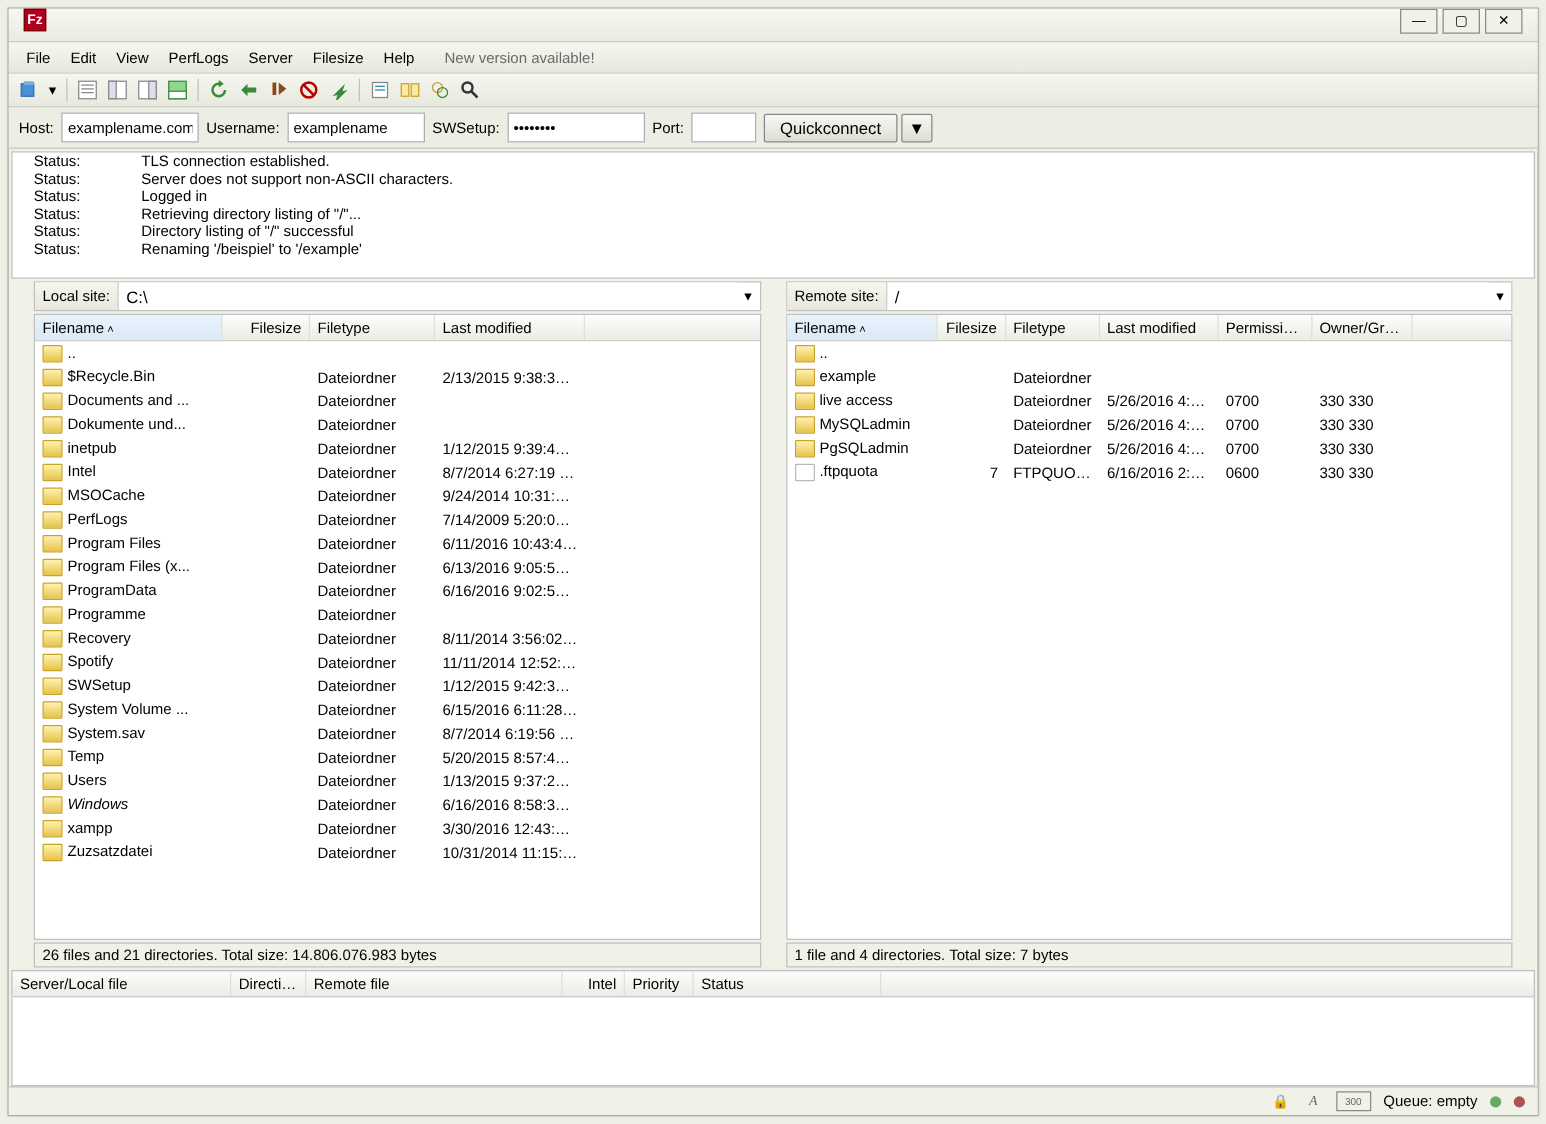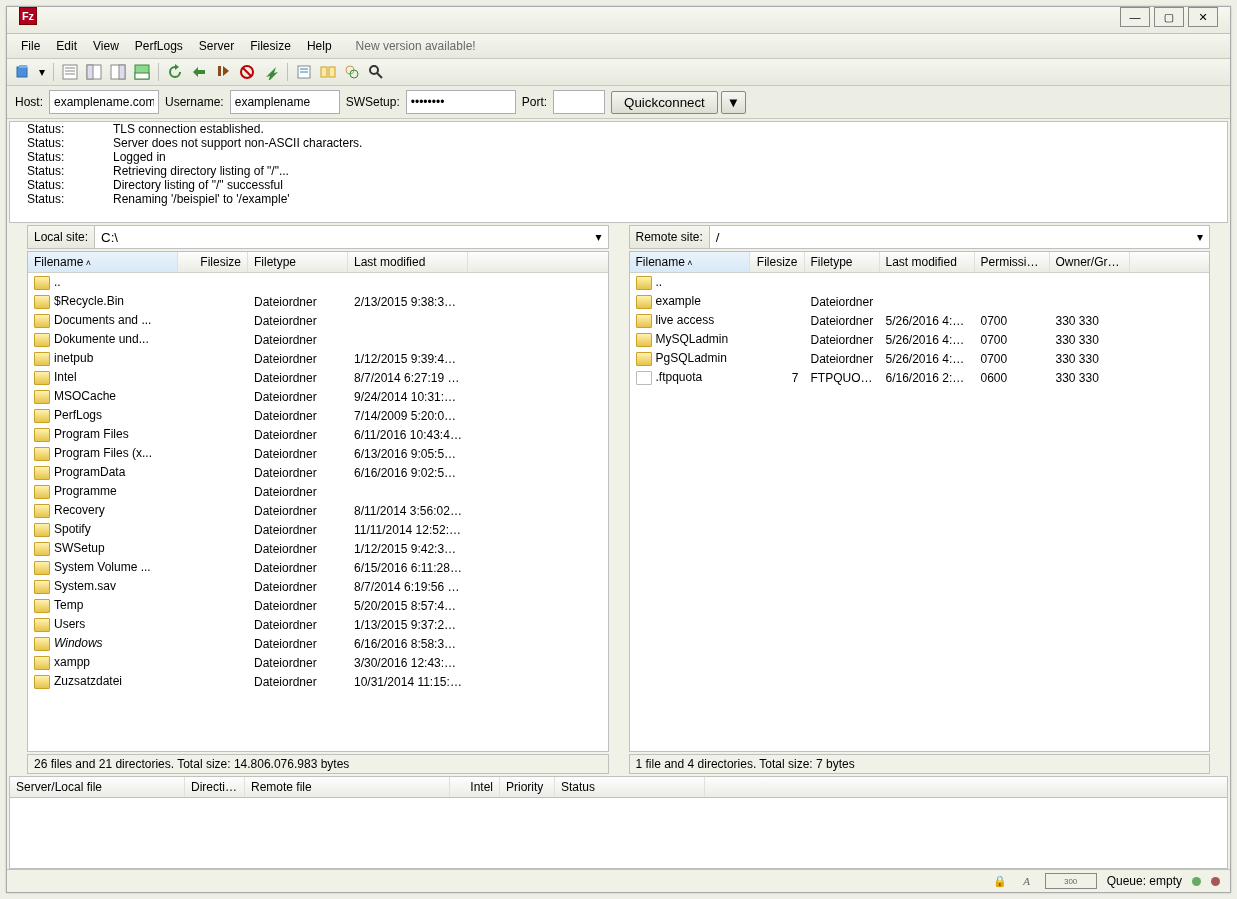--- a/index.html
+++ b/index.html
@@ -436,19 +436,19 @@
       <div class="col" style="width: 150px;">Status</div>
     </div>
   <div class="queuebody"></div>
 
 
   <div class="bottomstatus">
     <span class="sicon">🔒</span>
     <span class="sicon">
         <i style="font-family:serif">A</i>
       </span>
-    <span class="sicon" style="border:1px solid #888;padding:0 17px;font-size:8px">300</span>
+    <span class="sicon" style="border:1px solid #888;padding:0 5px;font-size:8px">300</span>
     <span>Queue: empty</span>
     <span class="dot" style="background:#6a6"></span>
     <span class="dot" style="background:#a55"></span>
   </div>
 
 </div>
 
 </body></html>

